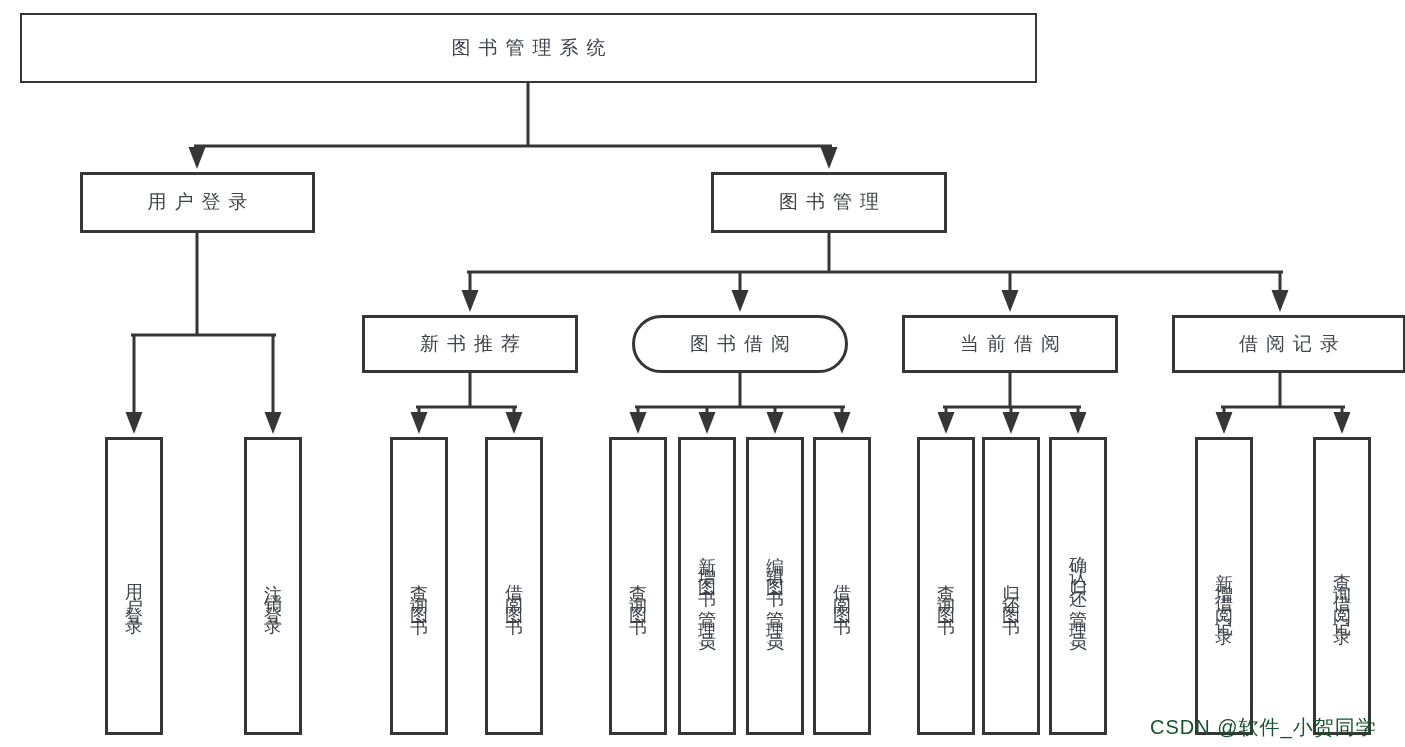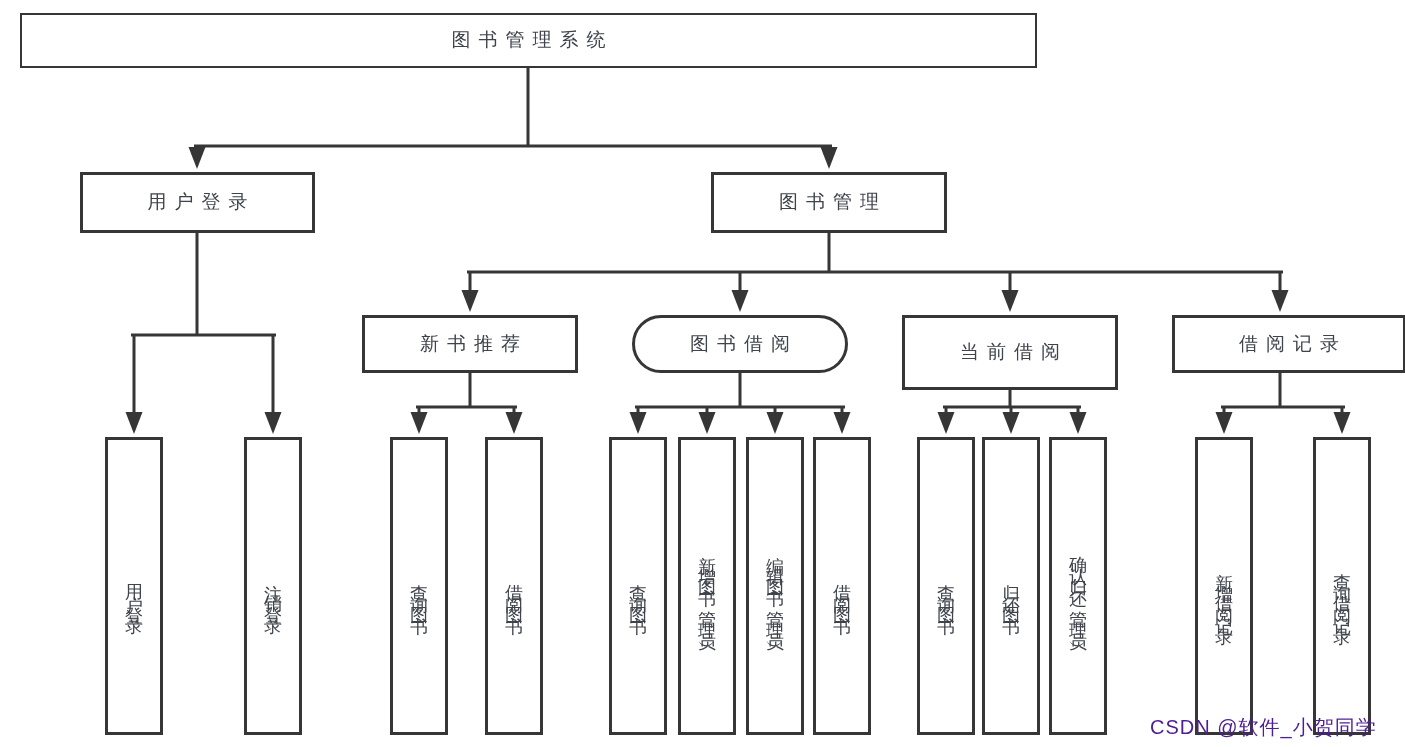--- a/index.html
+++ b/index.html
@@ -15,21 +15,21 @@
   .root{border-width:2.5px;}
   .hbox span{
     font-size:19px;letter-spacing:8px;margin-right:-8px;white-space:nowrap;line-height:1.2;
   }
   .vbox span{
     writing-mode:vertical-lr;font-size:18px;letter-spacing:11px;margin-bottom:-11px;
     line-height:1;white-space:nowrap;
   }
   .watermark{
     position:absolute;left:1150px;top:714px;z-index:4;
-    font-size:20px;letter-spacing:1px;color:#4c1d95;white-space:nowrap;
+    font-size:20px;letter-spacing:1px;color:#14532d;white-space:nowrap;
   }
 </style>
 </head>
 <body>
 
 <div class="canvas">
 
   <svg class="wires" width="1405" height="747" viewBox="0 0 1405 747" xmlns="http://www.w3.org/2000/svg">
     <g stroke="#363636" stroke-width="3" fill="none" stroke-linecap="square">
 
@@ -63,38 +63,38 @@
       <polygon points="766.5,412 783.5,412 775,434"></polygon>
       <polygon points="833.5,412 850.5,412 842,434"></polygon>
       <polygon points="937.5,412 954.5,412 946,434"></polygon>
       <polygon points="1002.5,412 1019.5,412 1011,434"></polygon>
       <polygon points="1069.5,412 1086.5,412 1078,434"></polygon>
       <polygon points="1215.5,412 1232.5,412 1224,434"></polygon>
       <polygon points="1333.5,412 1350.5,412 1342,434"></polygon>
     </g>
   </svg>
 
-  <div class="box root hbox" style="left:20px;top:13px;width:1017px;height:55px;text-align:center;">
+  <div class="box root hbox" style="left:20px;top:13px;width:1017px;height:70px;text-align:center;">
     <span>图书管理系统</span>
   </div>
 
   <div class="box hbox" style="left:80px;top:172px;width:235px;height:61px;">
     <span>用户登录</span>
   </div>
   <div class="box hbox" style="left:711px;top:172px;width:236px;height:61px;">
     <span>图书管理</span>
   </div>
 
   <div class="box hbox" style="left:362px;top:315px;width:216px;height:58px;">
     <span>新书推荐</span>
   </div>
   <div class="box hbox" style="left:632px;top:315px;width:216px;height:58px;border-radius:29px;">
     <span>图书借阅</span>
   </div>
-  <div class="box hbox" style="left:902px;top:315px;width:216px;height:75px;">
+  <div class="box hbox" style="left:902px;top:315px;width:216px;height:58px;">
     <span>当前借阅</span>
   </div>
   <div class="box hbox" style="left:1172px;top:315px;width:234px;height:58px;">
     <span>借阅记录</span>
   </div>
 
   <div class="box vbox" style="left:105px;top:437px;width:58px;height:298px;">
     <span>用户登录</span>
   </div>
   <div class="box vbox" style="left:244px;top:437px;width:58px;height:298px;">

